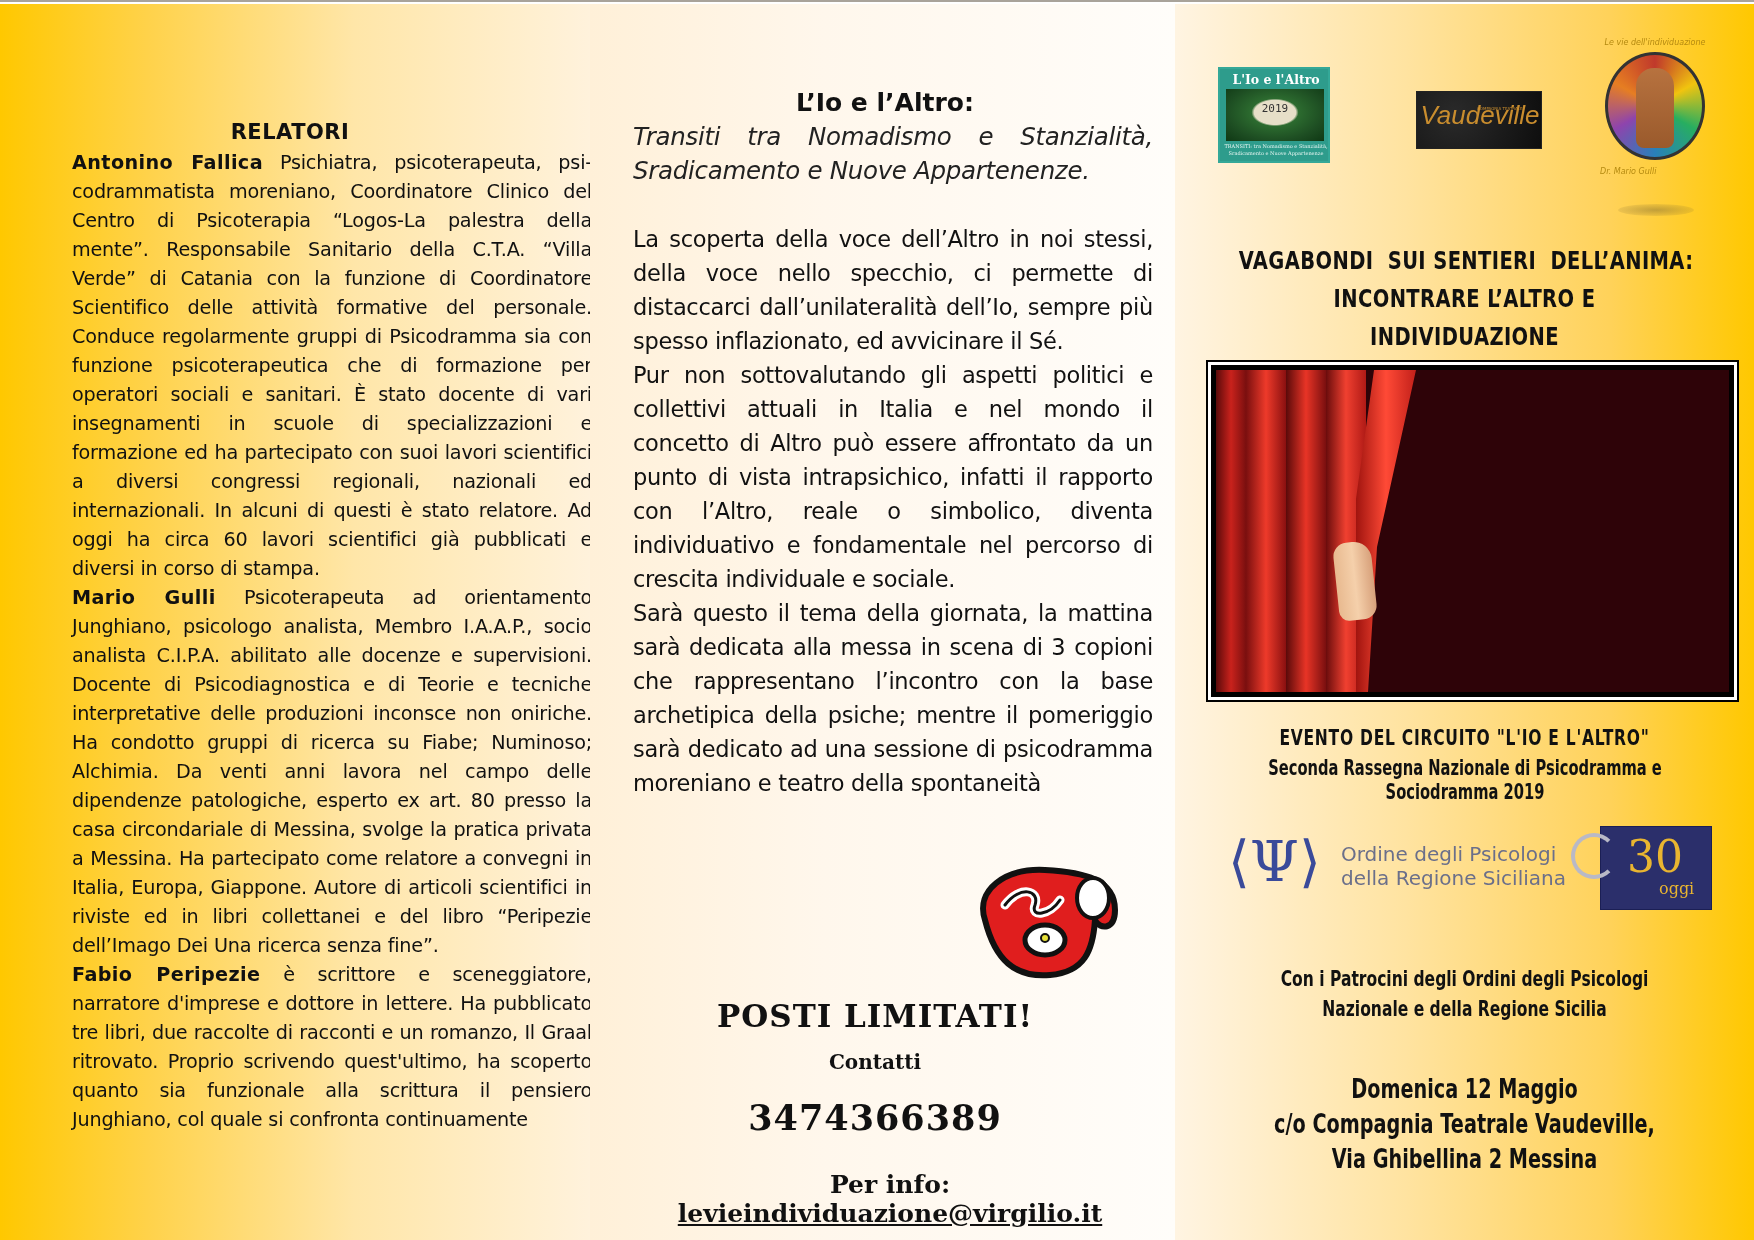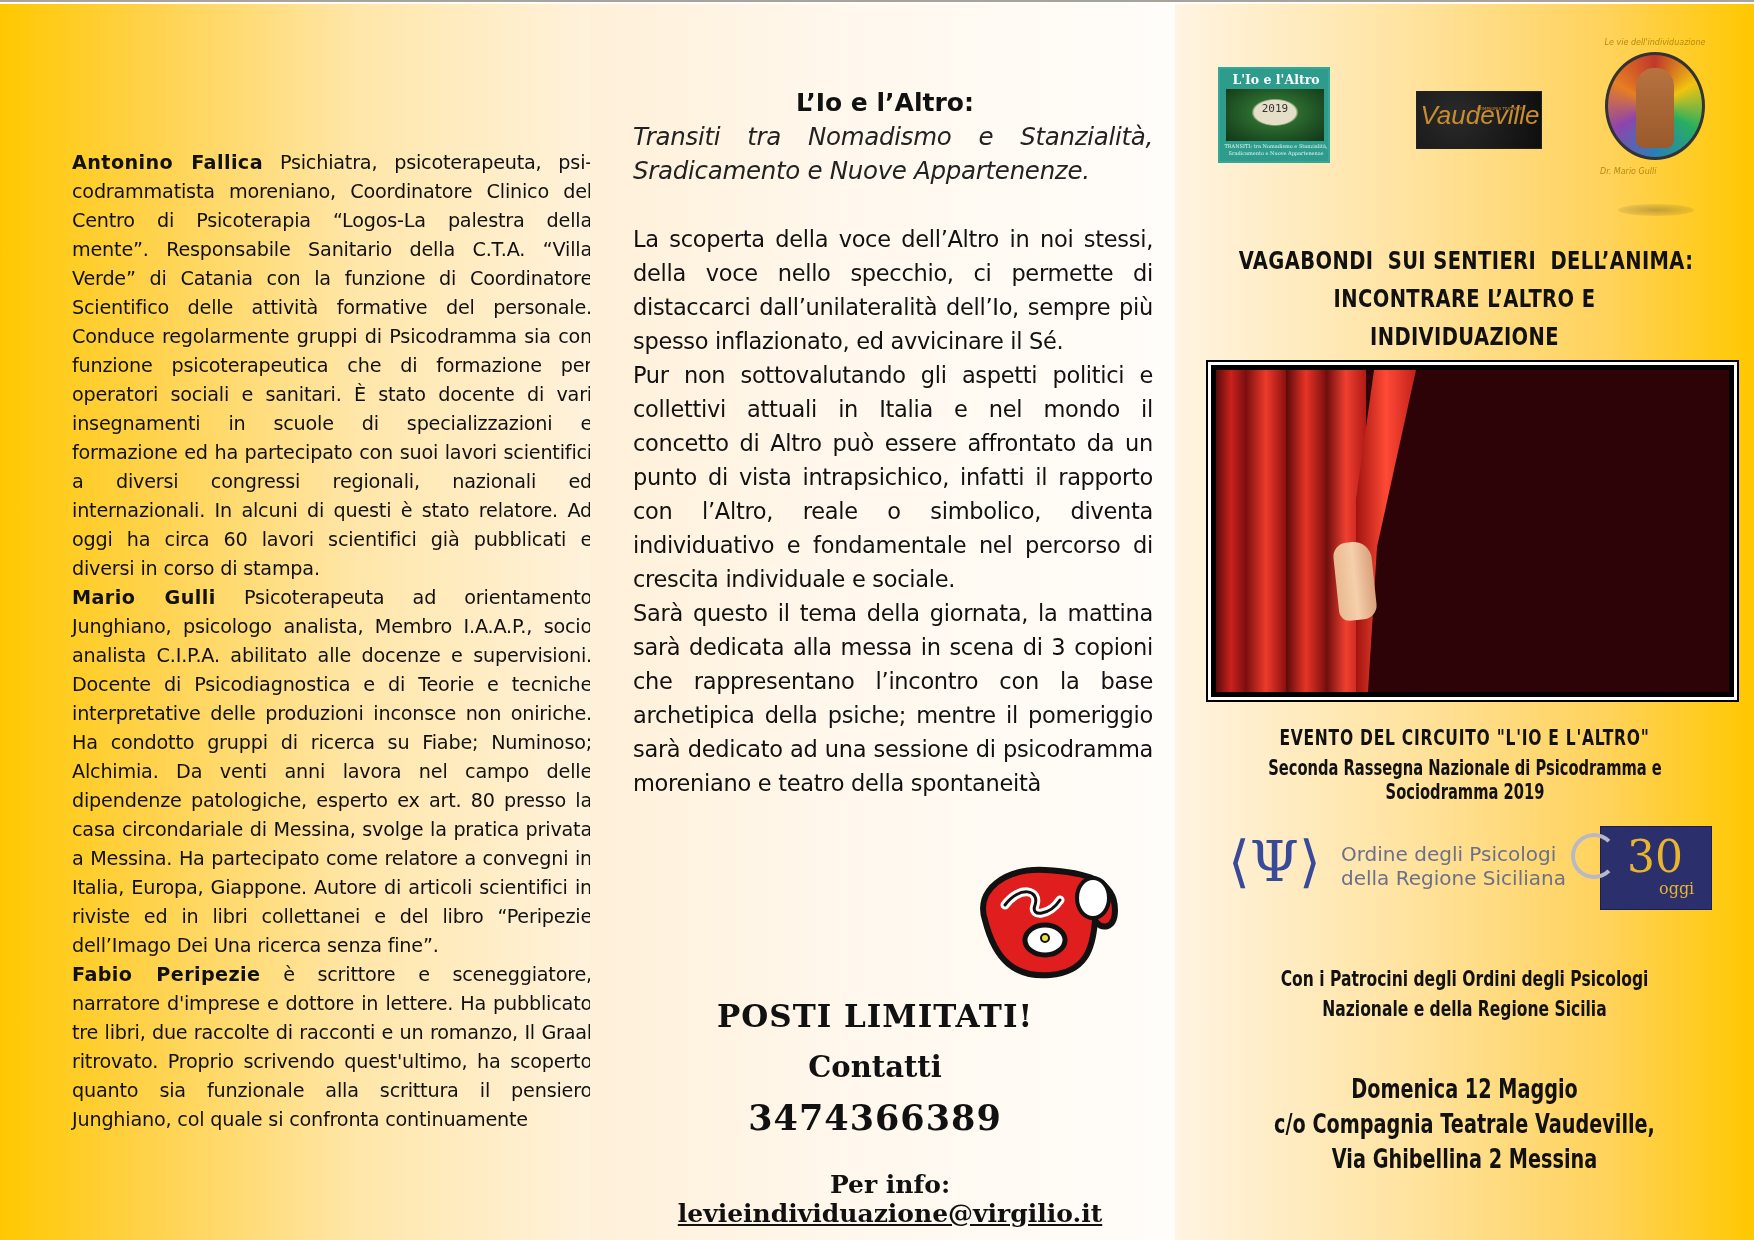--- a/index.html
+++ b/index.html
@@ -28,21 +28,21 @@
       font-style: italic; font-size: 24.5px; line-height: 34px; text-align: justify; text-align-last: left; color: #222; letter-spacing: -0.3px; }
     .mid-body { position: absolute; left: 633px; width: 520px; top: 220px;
       font-size: 22.5px; line-height: 34px; text-align: justify; letter-spacing: -0.3px; }
     .mid-body p { margin: 0; }
 
     .phone-icon { position: absolute; left: 965px; top: 858px; width: 165px; height: 120px; }
 
     .posti { position: absolute; left: 700px; width: 350px; top: 996px; text-align: center;
       font-family: "DejaVu Serif", serif; font-weight: bold; font-size: 31px; letter-spacing: 1px; }
     .contatti { position: absolute; left: 700px; width: 350px; top: 1048px; text-align: center;
-      font-family: "DejaVu Serif", serif; font-weight: bold; font-size: 29px; }
+      font-family: "DejaVu Serif", serif; font-weight: bold; font-size: 20px; }
     .phone-num { position: absolute; left: 700px; width: 350px; top: 1095px; text-align: center;
       font-family: "DejaVu Serif", serif; font-weight: bold; font-size: 35px; letter-spacing: 1px; }
     .info-line { position: absolute; left: 630px; width: 520px; top: 1168px; text-align: center;
       font-family: "DejaVu Serif", serif; font-size: 25px; font-weight: bold; }
     .info-line a { color: #111; text-decoration: underline; }
 
     
     .logo-ioaltro { position: absolute; left: 1218px; top: 65px; width: 112px; height: 96px;
       background: #2e9c8c; border: 2px solid #34a898; overflow: hidden; padding-left: 8px; }
     .logo-ioaltro .lt { position: absolute; left: 4px; top: 3px; width: 104px; text-align: center; color: #fff;
@@ -98,20 +98,21 @@
       font-weight: bold; font-size: 21px; line-height: 30px; transform: scaleX(0.74); transform-origin: center; }
     .date-block { position: absolute; left: 1175px; width: 579px; top: 1070px; text-align: center;
       font-weight: bold; font-size: 26px; line-height: 35px; transform: scaleX(0.74); transform-origin: center; }
   </style>
 </head>
 <body>
 
 <div class="page">
 
   <section class="panel panel-left"></section>
+  <h2 class="relatori-title">RELATORI</h2>
   <div class="relatori-body">
     <p class="speaker"><b>Antonino Fallica</b> <span>Psichiatra, psicoterapeuta, psi-codrammatista moreniano, Coordinatore Clinico del Centro di Psicoterapia “Logos-La palestra della mente”. Responsabile Sanitario della C.T.A. “Villa Verde” di Catania con la funzione di Coordinatore Scientifico delle attività formative del personale. Conduce regolarmente gruppi di Psicodramma sia con funzione psicoterapeutica che di formazione per operatori sociali e sanitari. È stato docente di vari insegnamenti in scuole di specializzazioni e formazione ed ha partecipato con suoi lavori scientifici a diversi congressi regionali, nazionali ed internazionali. In alcuni di questi è stato relatore. Ad oggi ha circa 60 lavori scientifici già pubblicati e diversi in corso di stampa.</span></p>
     <p class="speaker"><b>Mario Gulli</b> <span>Psicoterapeuta ad orientamento Junghiano, psicologo analista, Membro I.A.A.P., socio analista C.I.P.A. abilitato alle docenze e supervisioni. Docente di Psicodiagnostica e di Teorie e tecniche interpretative delle produzioni inconsce non oniriche. Ha condotto gruppi di ricerca su Fiabe; Numinoso; Alchimia. Da venti anni lavora nel campo delle dipendenze patologiche, esperto ex art. 80 presso la casa circondariale di Messina, svolge la pratica privata a Messina. Ha partecipato come relatore a convegni in Italia, Europa, Giappone. Autore di articoli scientifici in riviste ed in libri collettanei e del libro “Peripezie dell’Imago Dei Una ricerca senza fine”.</span></p>
     <p class="speaker"><b>Fabio Peripezie</b> <span>è scrittore e sceneggiatore, narratore d'imprese e dottore in lettere. Ha pubblicato tre libri, due raccolte di racconti e un romanzo, Il Graal ritrovato. Proprio scrivendo quest'ultimo, ha scoperto quanto sia funzionale alla scrittura il pensiero Junghiano, col quale si confronta continuamente</span></p>
   </div>
 
   <section class="panel panel-mid"></section>
   <h1 class="mid-title">L’Io e l’Altro:</h1>
   <div class="mid-subtitle">Transiti tra Nomadismo e Stanzialità, Sradicamento e Nuove Appartenenze.</div>
   <div class="mid-body">

